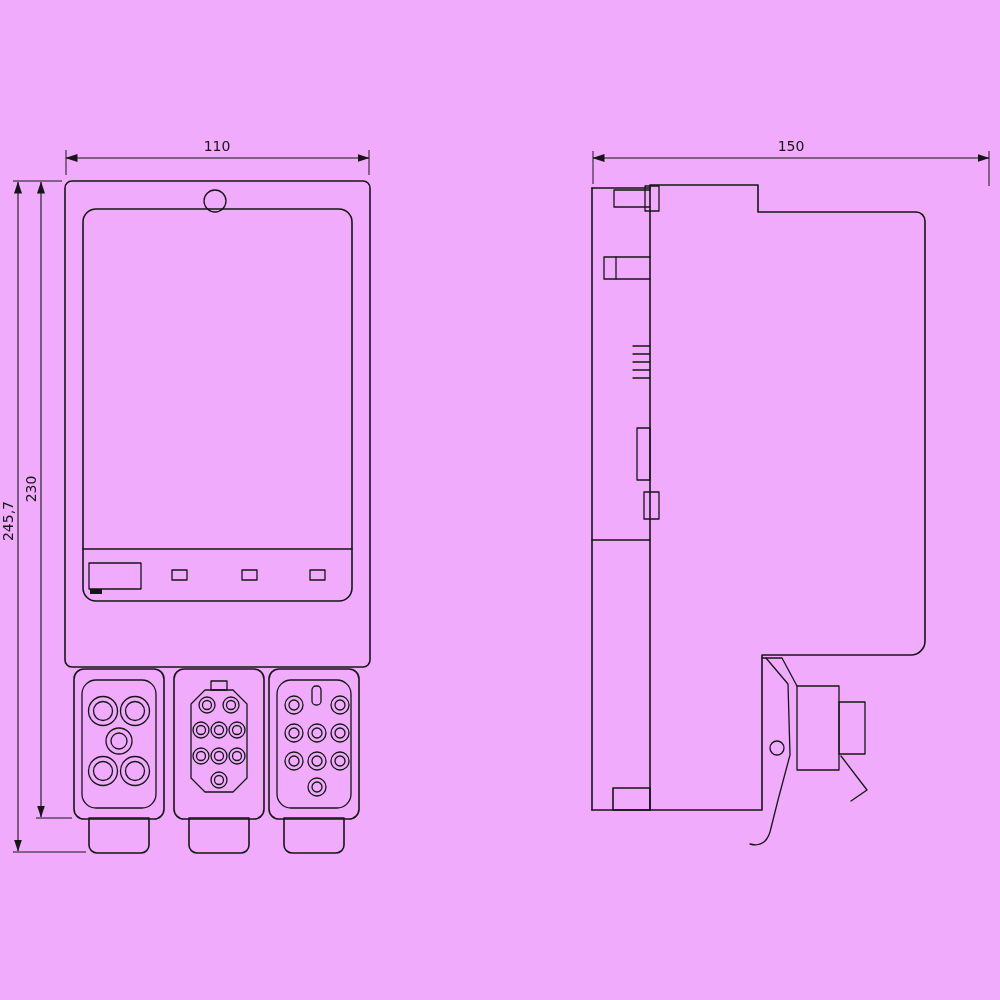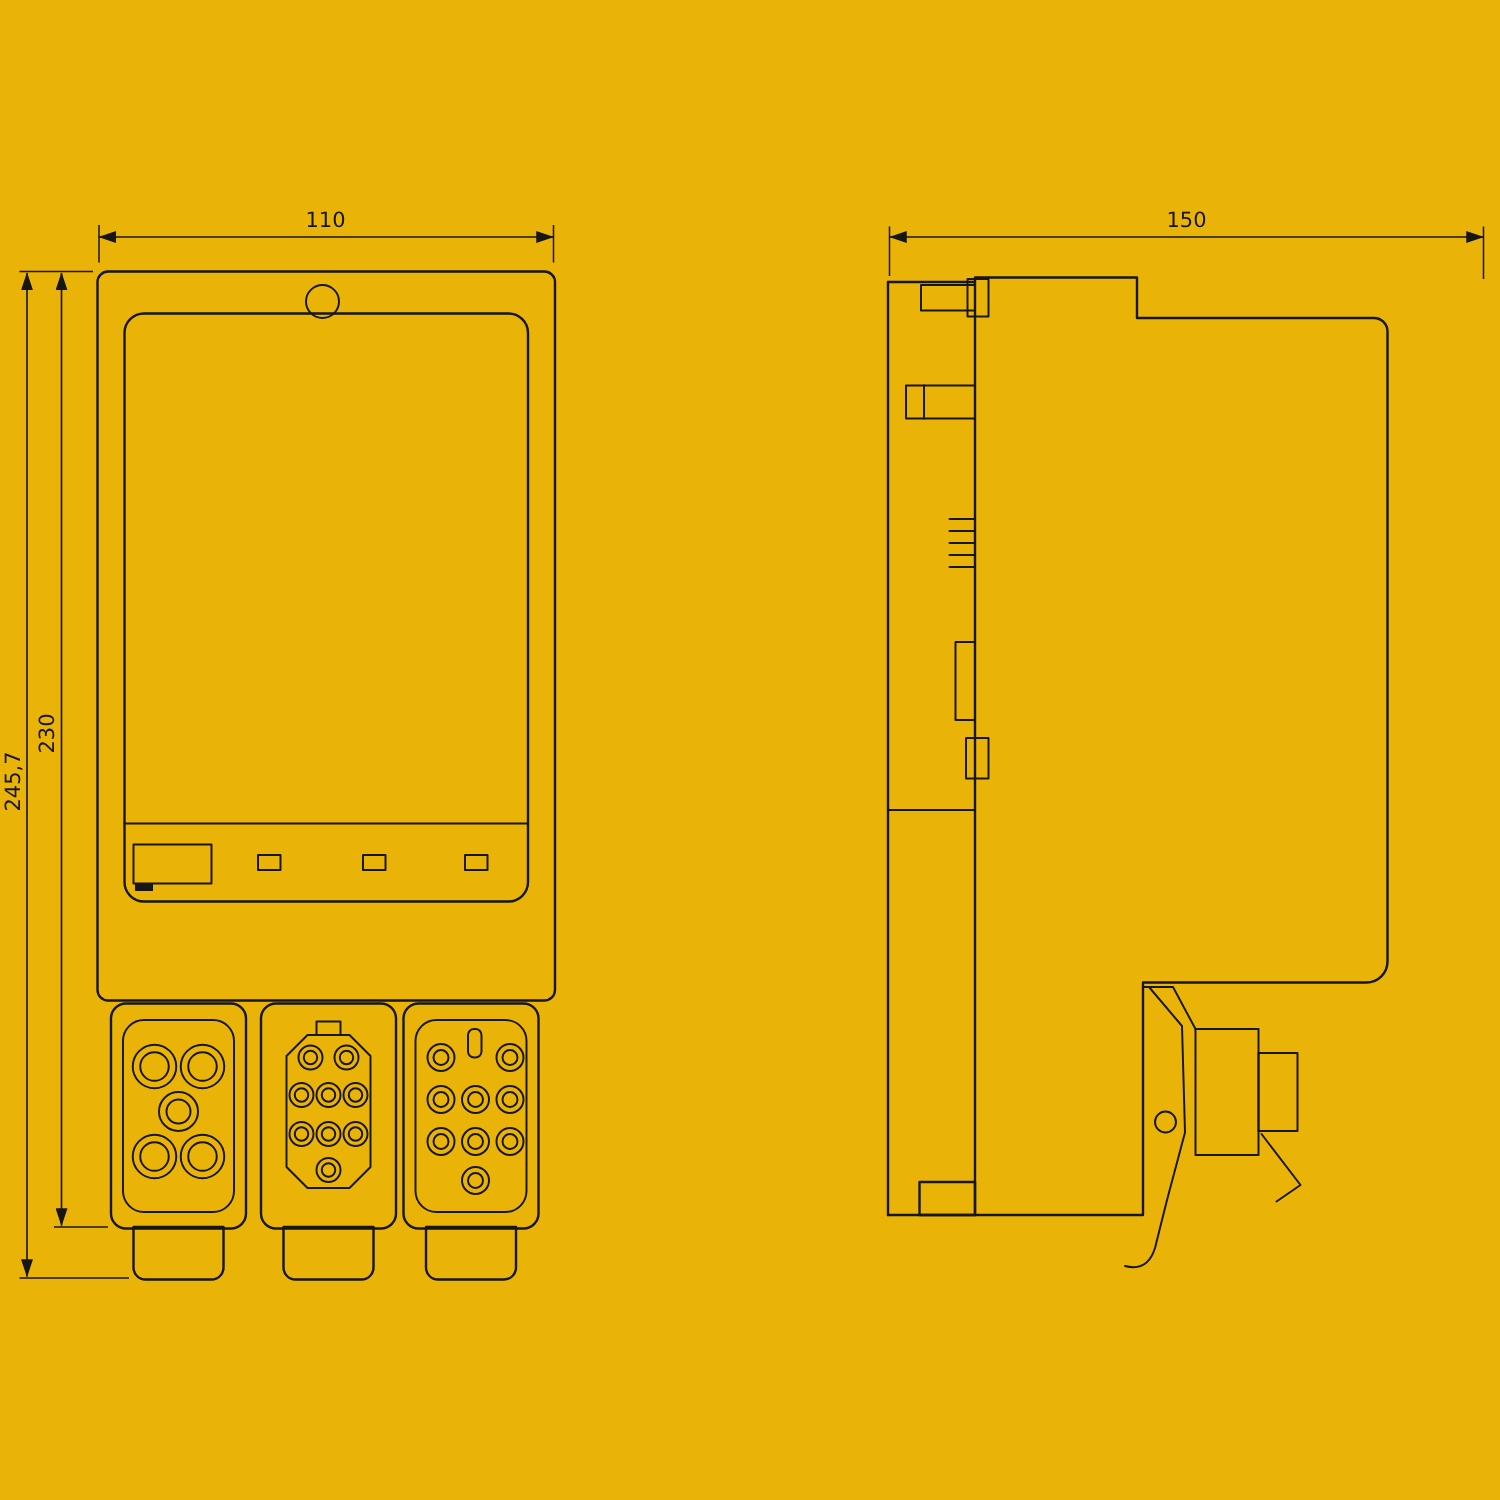--- a/index.html
+++ b/index.html
@@ -4,21 +4,21 @@
 <style>
   html, body {
     margin: 0;
     padding: 0;
     background: #ffffff;
     font-family: "DejaVu Sans", "Liberation Sans", sans-serif;
   }
   .canvas {
     width: 1000px;
     height: 1000px;
-    background: #eab308;
+    background: #f0abfc;
     position: relative;
   }
   svg { display: block; }
   .part  { fill: none; stroke: #161616; stroke-width: 1.6; stroke-linejoin: round; stroke-linecap: round; }
   .detail{ fill: none; stroke: #161616; stroke-width: 1.3; stroke-linejoin: round; stroke-linecap: round; }
   .dim   { fill: none; stroke: #161616; stroke-width: 1.1; }
   .ext   { fill: none; stroke: #161616; stroke-width: 1; }
   .dimtext {
     fill: #161616;
     font-family: "DejaVu Sans", "Liberation Sans", sans-serif;

